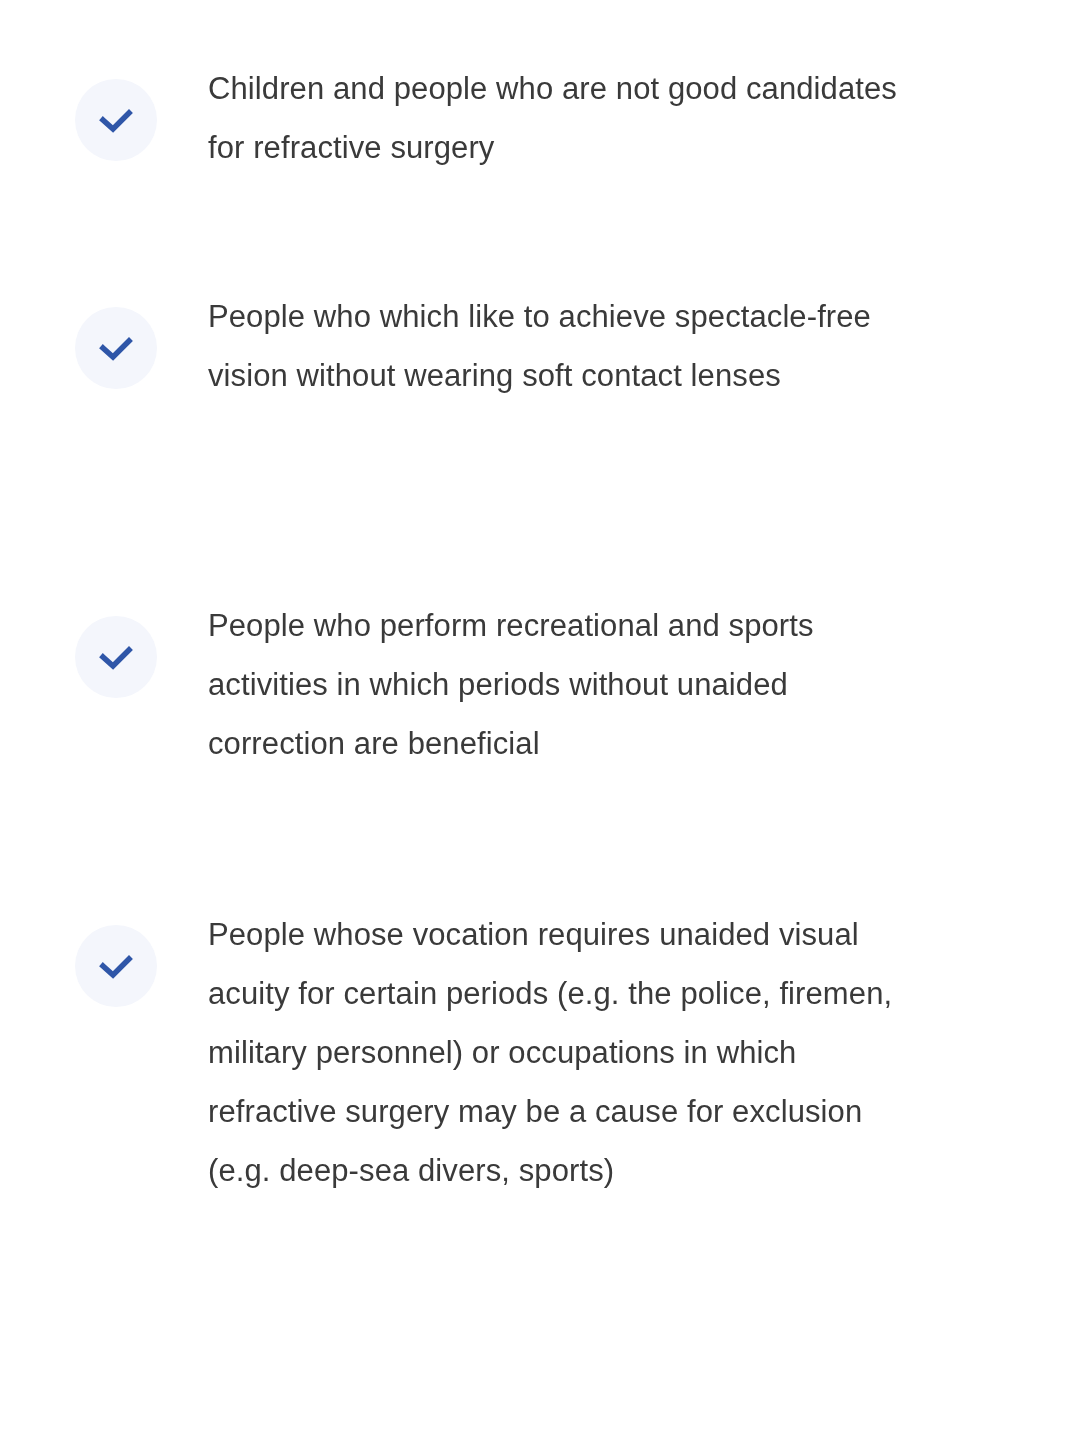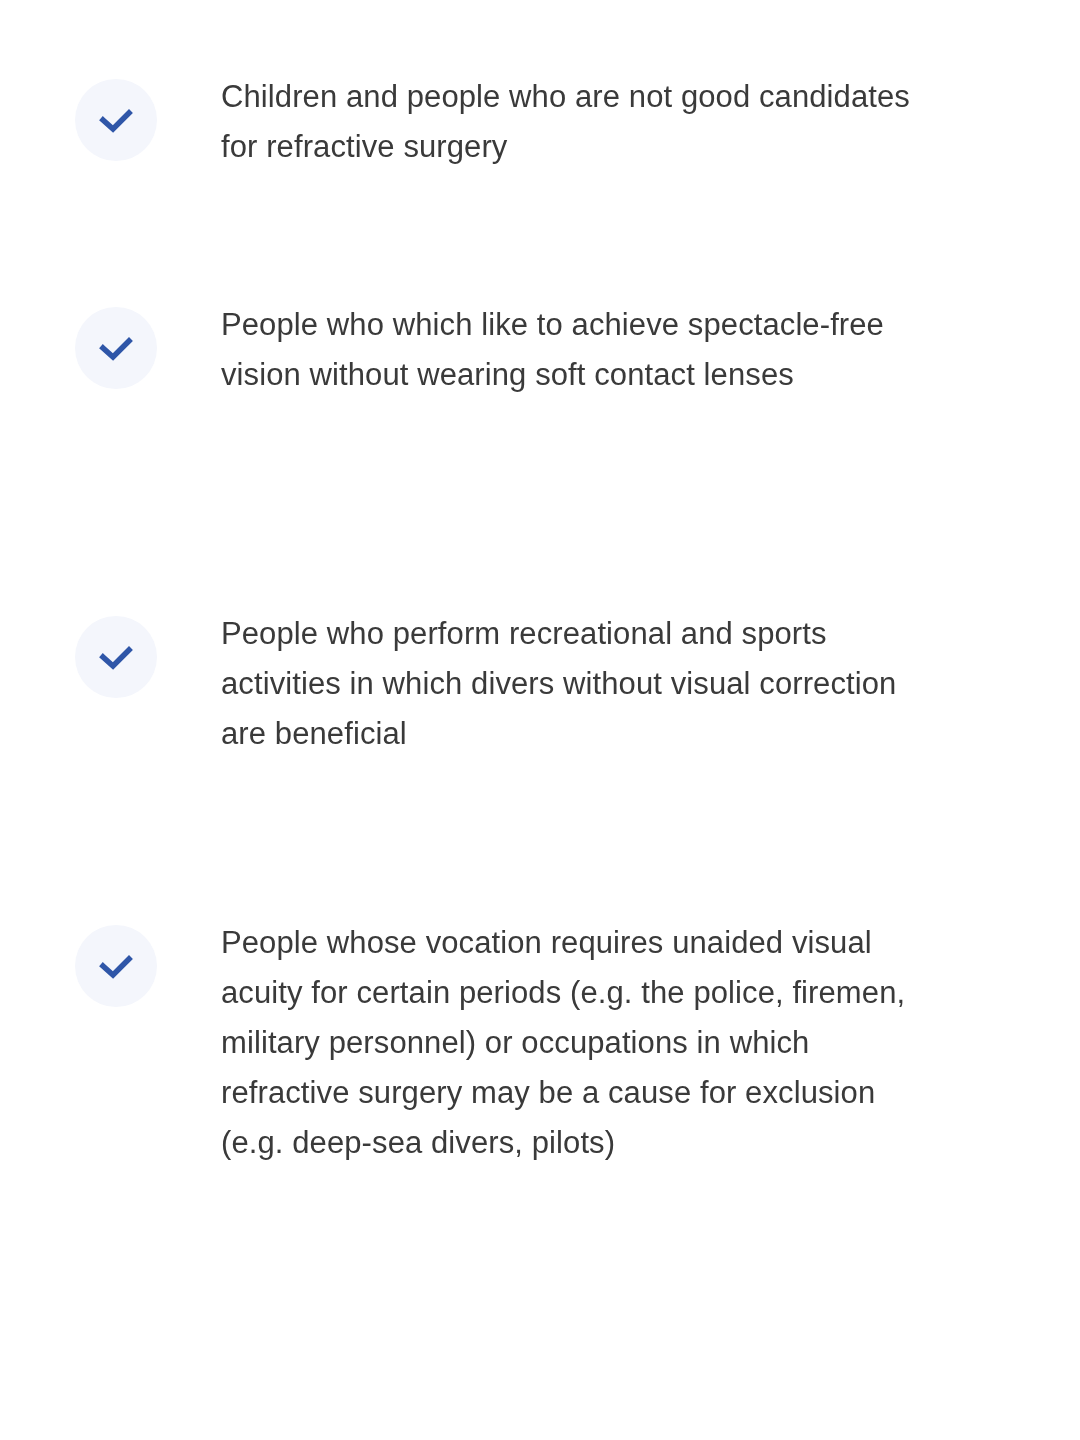--- a/index.html
+++ b/index.html
@@ -39,24 +39,24 @@
     width: 42px;
     height: 42px;
     display: block;
   }
   .item-text {
     position: absolute;
     left: 208px;
     top: -20px;
     width: 720px;
     font-size: 31px;
-    line-height: 50px;
+    line-height: 59px;
     letter-spacing: 0.1px;
     color: #3a3a3a;
-    margin: 13px;
+    margin: 0;
   }
 </style>
 </head>
 <body>
 
 <div class="list">
 
   <div class="item" style="top:79px;">
     <span class="check-circle">
       <svg viewBox="0 0 42 42">
@@ -74,25 +74,25 @@
     </span>
     <p class="item-text">People who which like to achieve spectacle-free vision without wearing soft contact lenses</p>
   </div>
 
   <div class="item" style="top:616px;">
     <span class="check-circle">
       <svg viewBox="0 0 42 42">
         <polyline points="8,21 18,30 34,14" fill="none" stroke="#2f56a8" stroke-width="5.5" stroke-linecap="square" stroke-linejoin="miter"></polyline>
       </svg>
     </span>
-    <p class="item-text">People who perform recreational and sports activities in which divers without visual correction are beneficial</p>
+    <p class="item-text">People who perform recreational and sports activities in which periods without unaided correction are beneficial</p>
   </div>
 
   <div class="item" style="top:925px;">
     <span class="check-circle">
       <svg viewBox="0 0 42 42">
         <polyline points="8,21 18,30 34,14" fill="none" stroke="#2f56a8" stroke-width="5.5" stroke-linecap="square" stroke-linejoin="miter"></polyline>
       </svg>
     </span>
-    <p class="item-text">People whose vocation requires unaided visual acuity for certain periods (e.g. the police, firemen, military personnel) or occupations in which refractive surgery may be a cause for exclusion (e.g. deep-sea divers, pilots)</p>
+    <p class="item-text">People whose vocation requires unaided visual acuity for certain periods (e.g. the police, firemen, military personnel) or occupations in which refractive surgery may be a cause for exclusion (e.g. deep-sea divers, sports)</p>
   </div>
 
 </div>
 
 </body></html>

